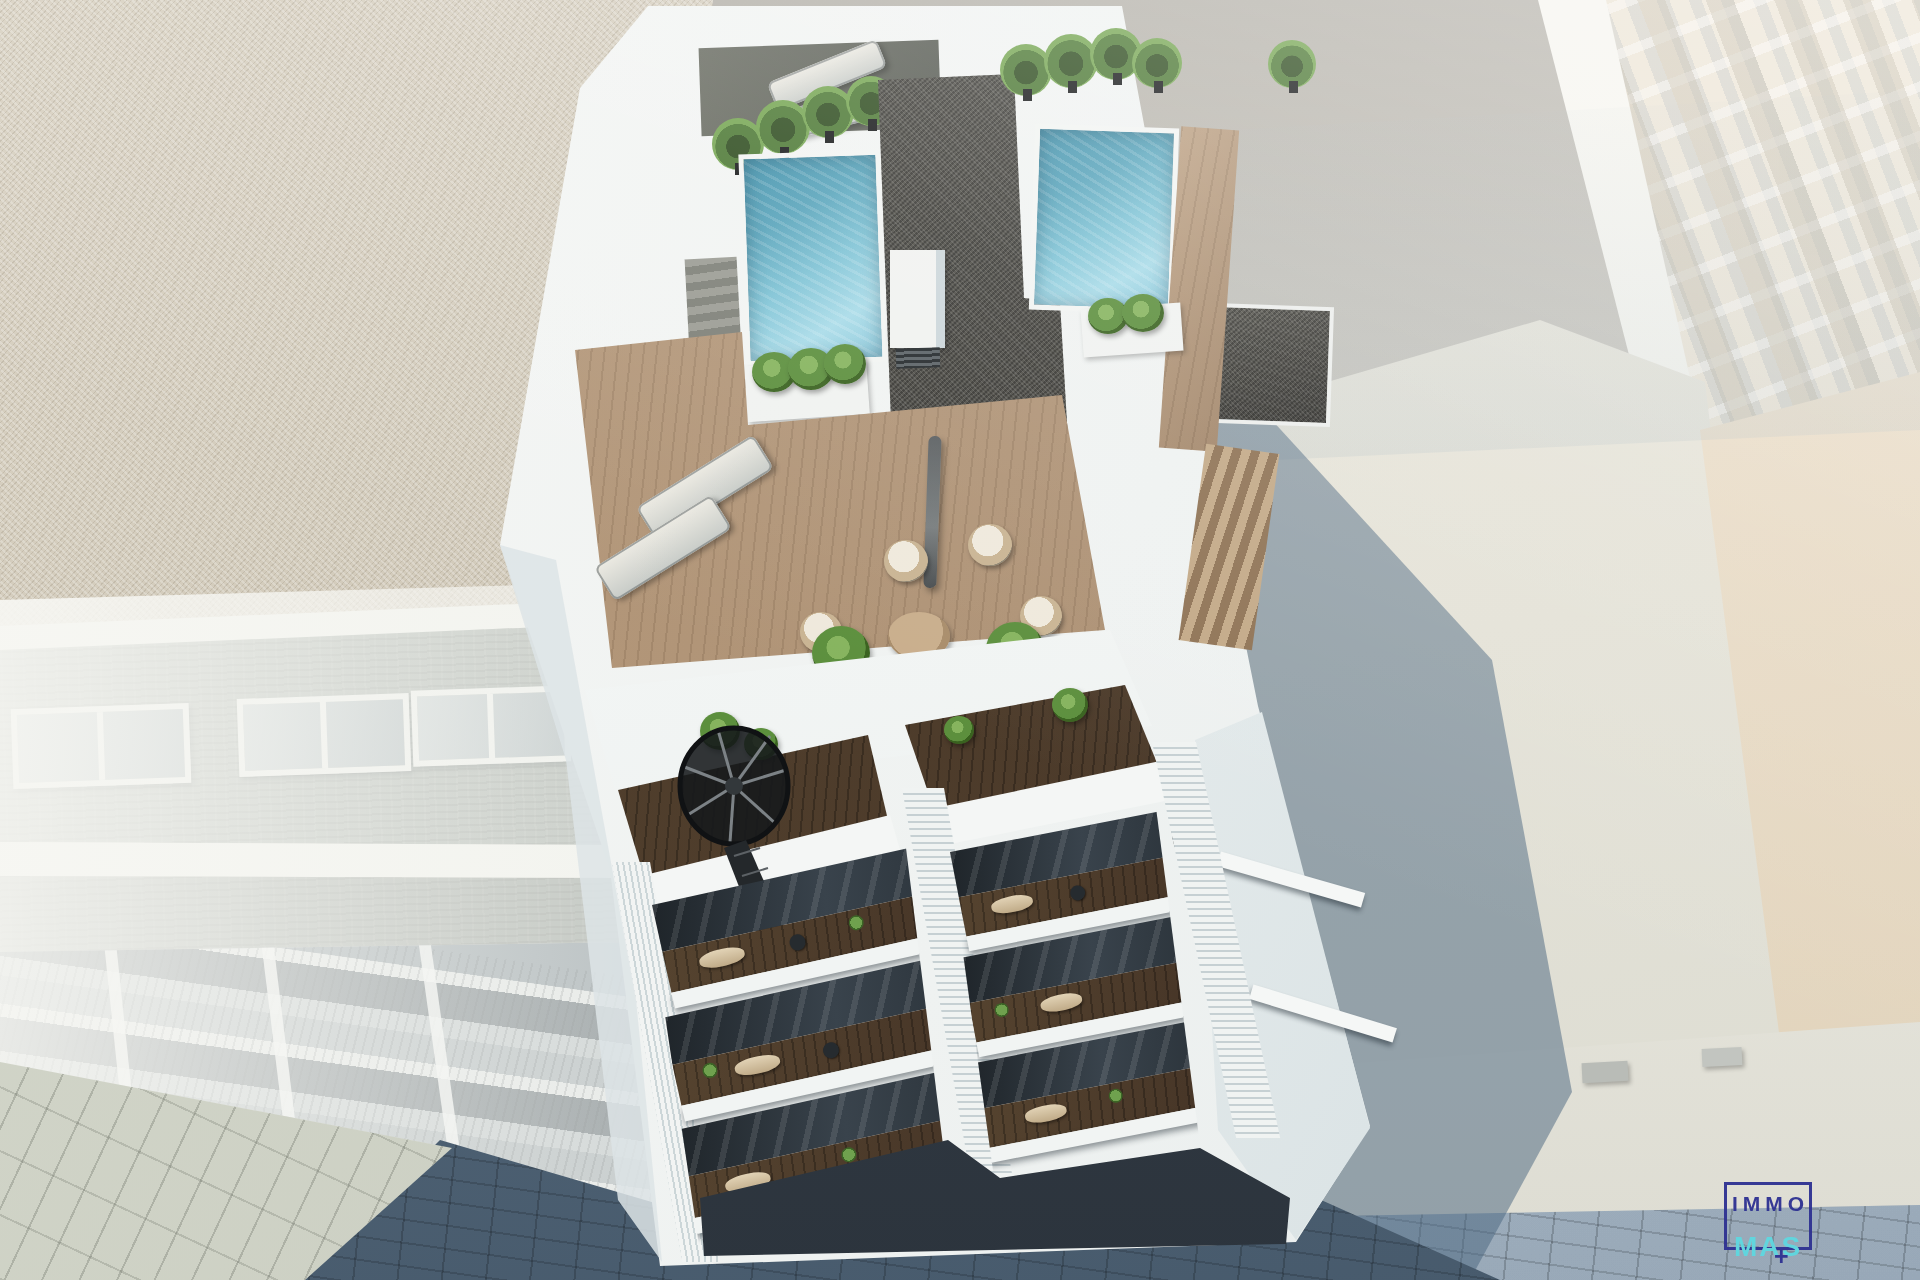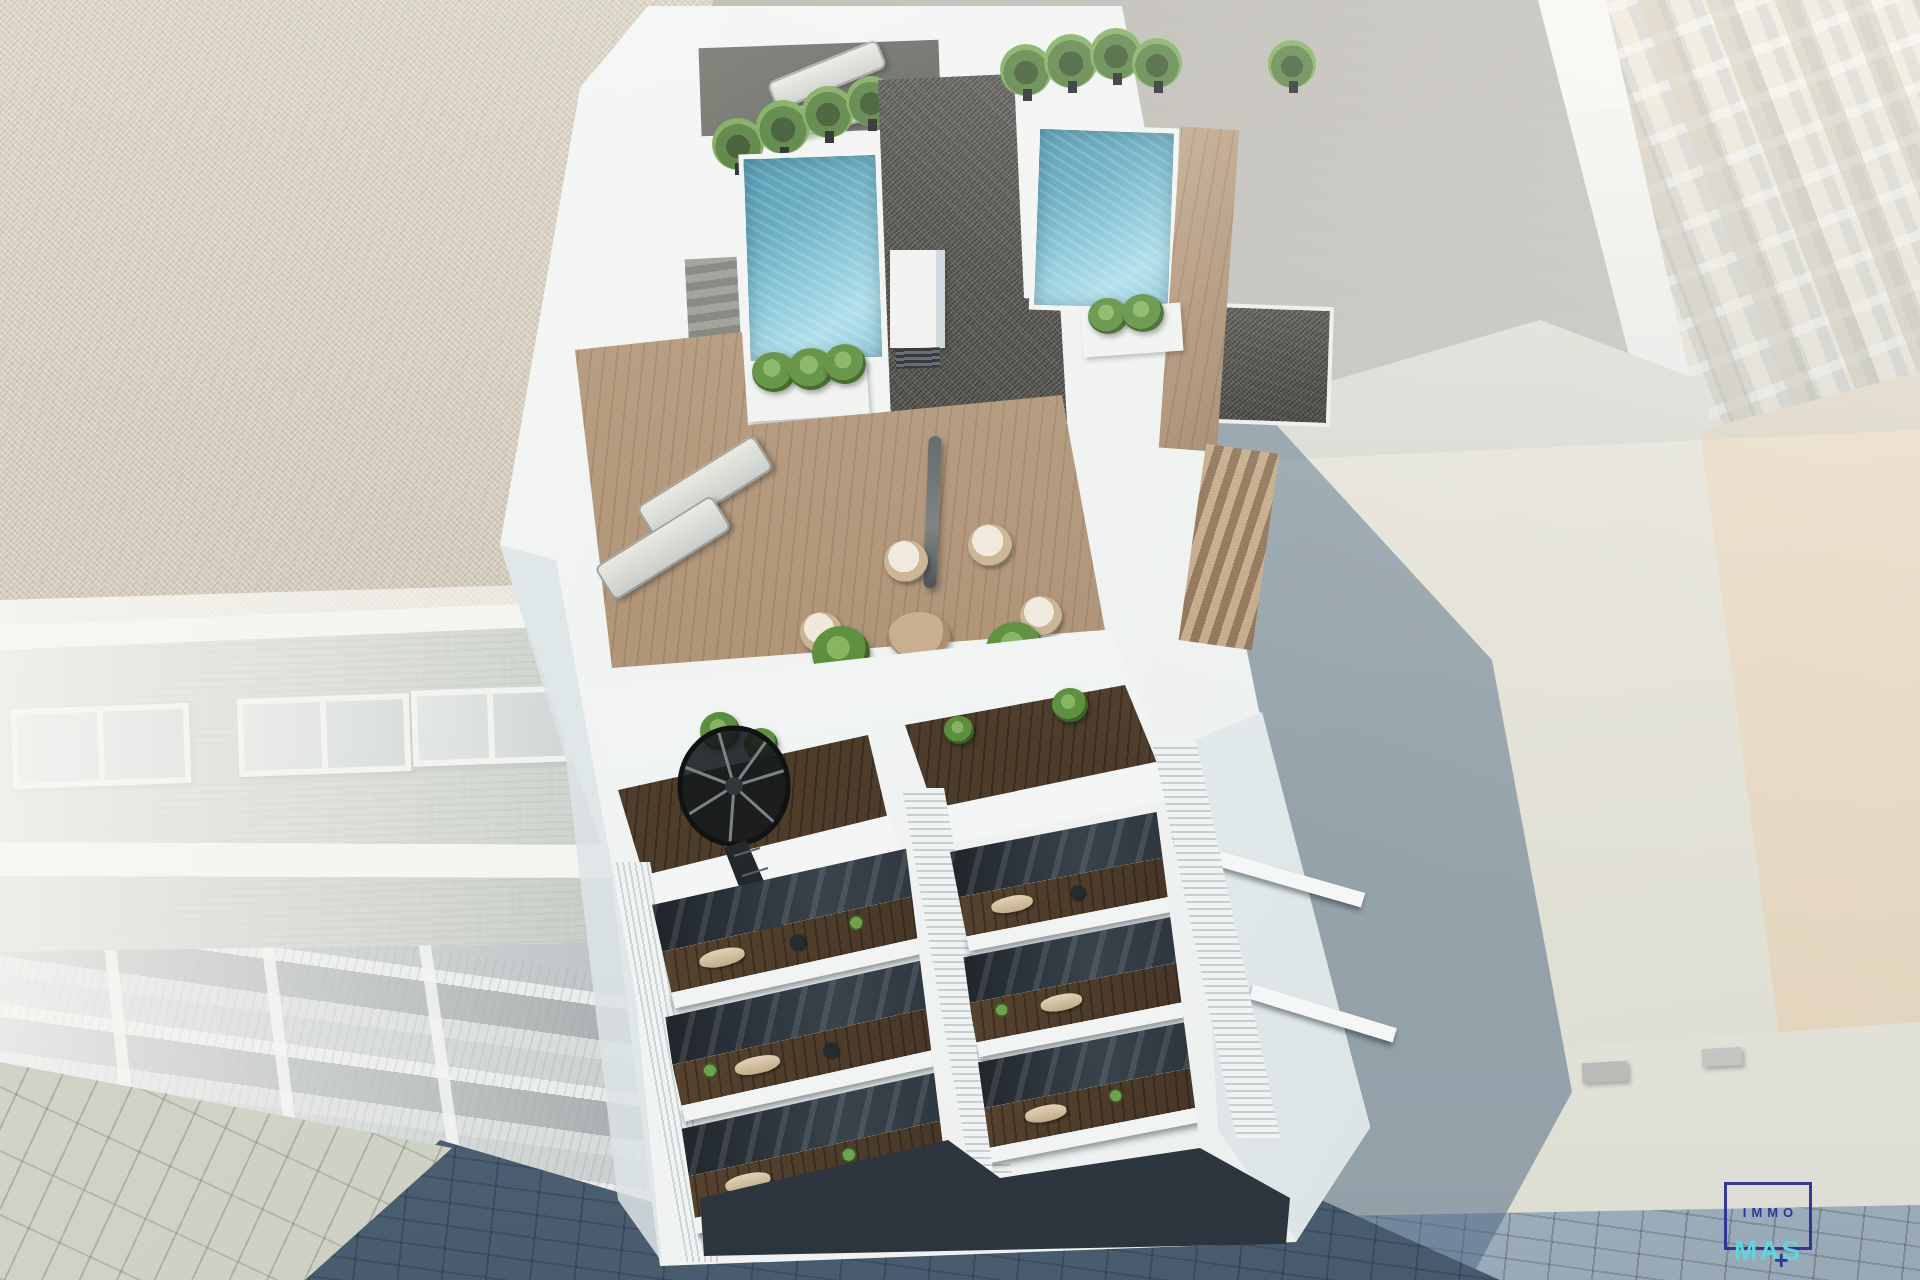--- a/index.html
+++ b/index.html
@@ -53,21 +53,21 @@
   .chair{position:absolute;border-radius:50%;
      background:radial-gradient(circle at 45% 40%,#efe9dc 0 44%,#c9b493 45% 70%,#8d8471 71% 100%);box-shadow:2px 3px 4px rgba(0,0,0,.35);}
   .winframe{position:absolute;border:6px solid #e9ece8;box-shadow:2px 3px 5px rgba(30,40,45,.35);
      background:linear-gradient(100deg,#b9c4c6,#94a3a8);}
   .winframe::after{content:"";position:absolute;top:0;bottom:0;left:48%;width:6px;background:#e9ece8;}
   .furnlounge{position:absolute;border-radius:45%;background:linear-gradient(#e2d3b6,#c0ab88);box-shadow:1px 2px 3px rgba(0,0,0,.4);}
   .furntable{position:absolute;border-radius:50%;background:#262b2f;box-shadow:1px 1px 2px rgba(0,0,0,.5);}
   .furnplant{position:absolute;border-radius:50%;background:radial-gradient(circle,#6fa14e 0 55%,#3c6426 56% 100%);}
   
   #wm{display:flex;flex-direction:column;align-items:center;opacity:.95;}
-  #wm .l1{color:var(--logoNavy,#2e3192);font-size:13px;font-weight:700;letter-spacing:5px;margin-top:20px;text-indent:5px;text-align:right;}
+  #wm .l1{color:var(--logoNavy,#2e3192);font-size:21px;font-weight:700;letter-spacing:5px;margin-top:7px;text-indent:5px;text-align:right;}
   #wm .l2{position:relative;color:var(--logoCyan,#5fd8e0);font-size:28px;font-weight:700;letter-spacing:2px;line-height:1;margin-top:17px;}
   #wm .plus{position:absolute;left:40px;top:11px;color:var(--logoNavy,#2e3192);font-size:25px;font-weight:900;line-height:1;}
 </style>
 </head>
 <body>
 
 <div id="stage">
 
   <div class="full" style="clip-path:polygon(1552px 0px,1920px 0px,1920px 428px,1700px 452px);background:var(--gridBuilding,#ece4d4);">
     <div class="abs" style="left:1480px;top:-160px;width:700px;height:800px;opacity:.75;transform:rotate(-21deg);

